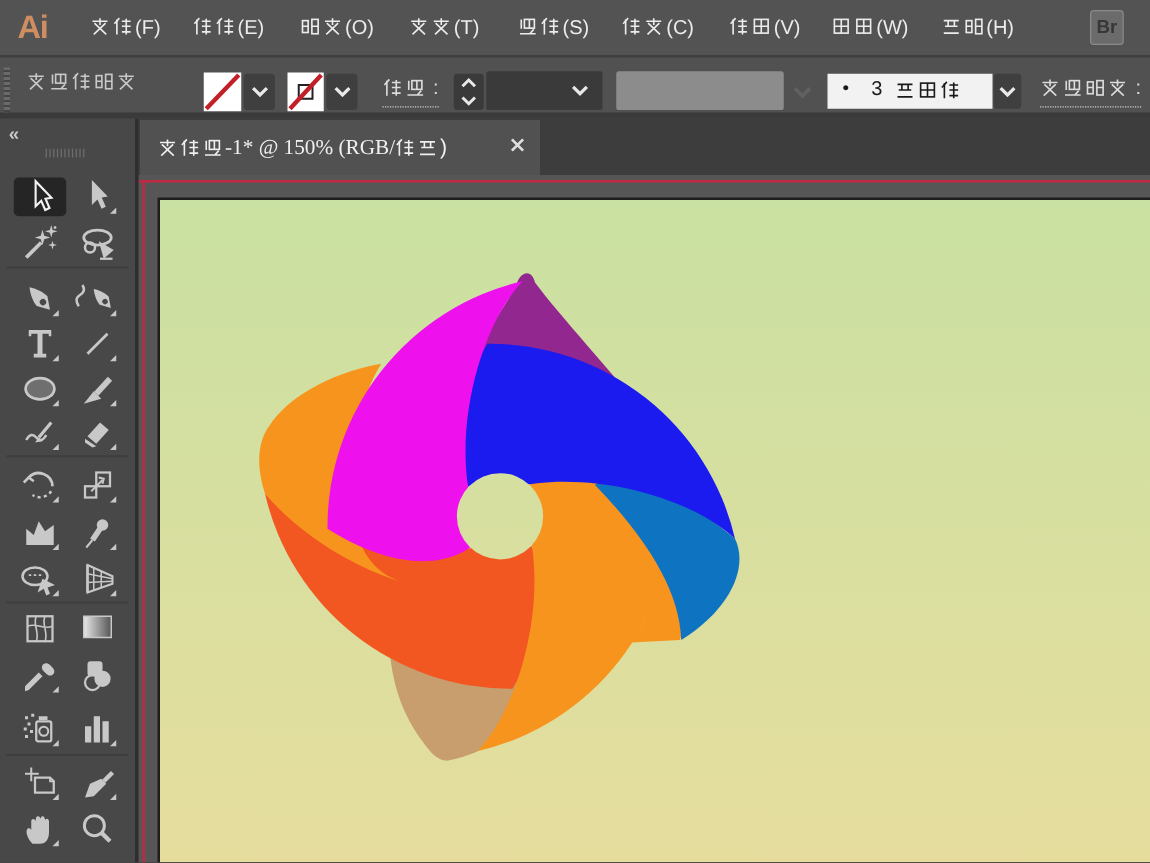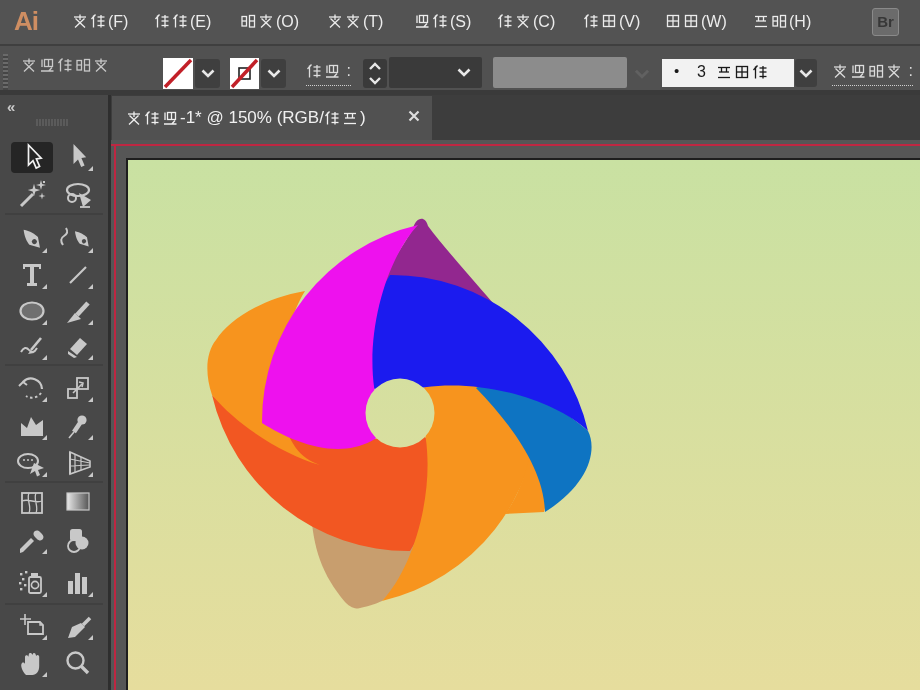--- a/index.html
+++ b/index.html
@@ -404,21 +404,21 @@
 
   <div class="abs" id="docarea" style="left:111px;top:95px;width:809px;height:595px;background:#3d3d3d;">
 
     <div class="abs" style="left:1px;top:1px;width:320px;height:44px;background:#515151;color:#f0f0f0;">
       <div class="abs" style="left:14px;top:12px;white-space:nowrap;font-size:17px;"><svg class="cjk c1">
             <use href="#g3"></use>
           </svg><svg class="cjk c1">
             <use href="#g4"></use>
           </svg><svg class="cjk c1">
             <use href="#g5"></use>
-          </svg><span style="vertical-align:2px;">-1* @ 150% (RGB/</span><svg class="cjk c1">
+          </svg><span style="vertical-align:2px;font-family:Liberation Serif, serif;">-1* @ 150% (RGB/</span><svg class="cjk c1">
             <use href="#g4"></use>
           </svg><svg class="cjk c1">
             <use href="#g2"></use>
           </svg><span style="vertical-align:2px;">)</span></div>
       <svg class="abs" style="left:295px;top:13px;" width="14" height="14" viewBox="0 0 14 14">
           <path d="M2.5 2.5 L11.5 11.5 M11.5 2.5 L2.5 11.5" stroke="#dedede" stroke-width="2.2"></path>
         </svg>
     </div>
 
     <div class="abs" style="left:0;top:45px;width:809px;height:550px;background:#565656;">

